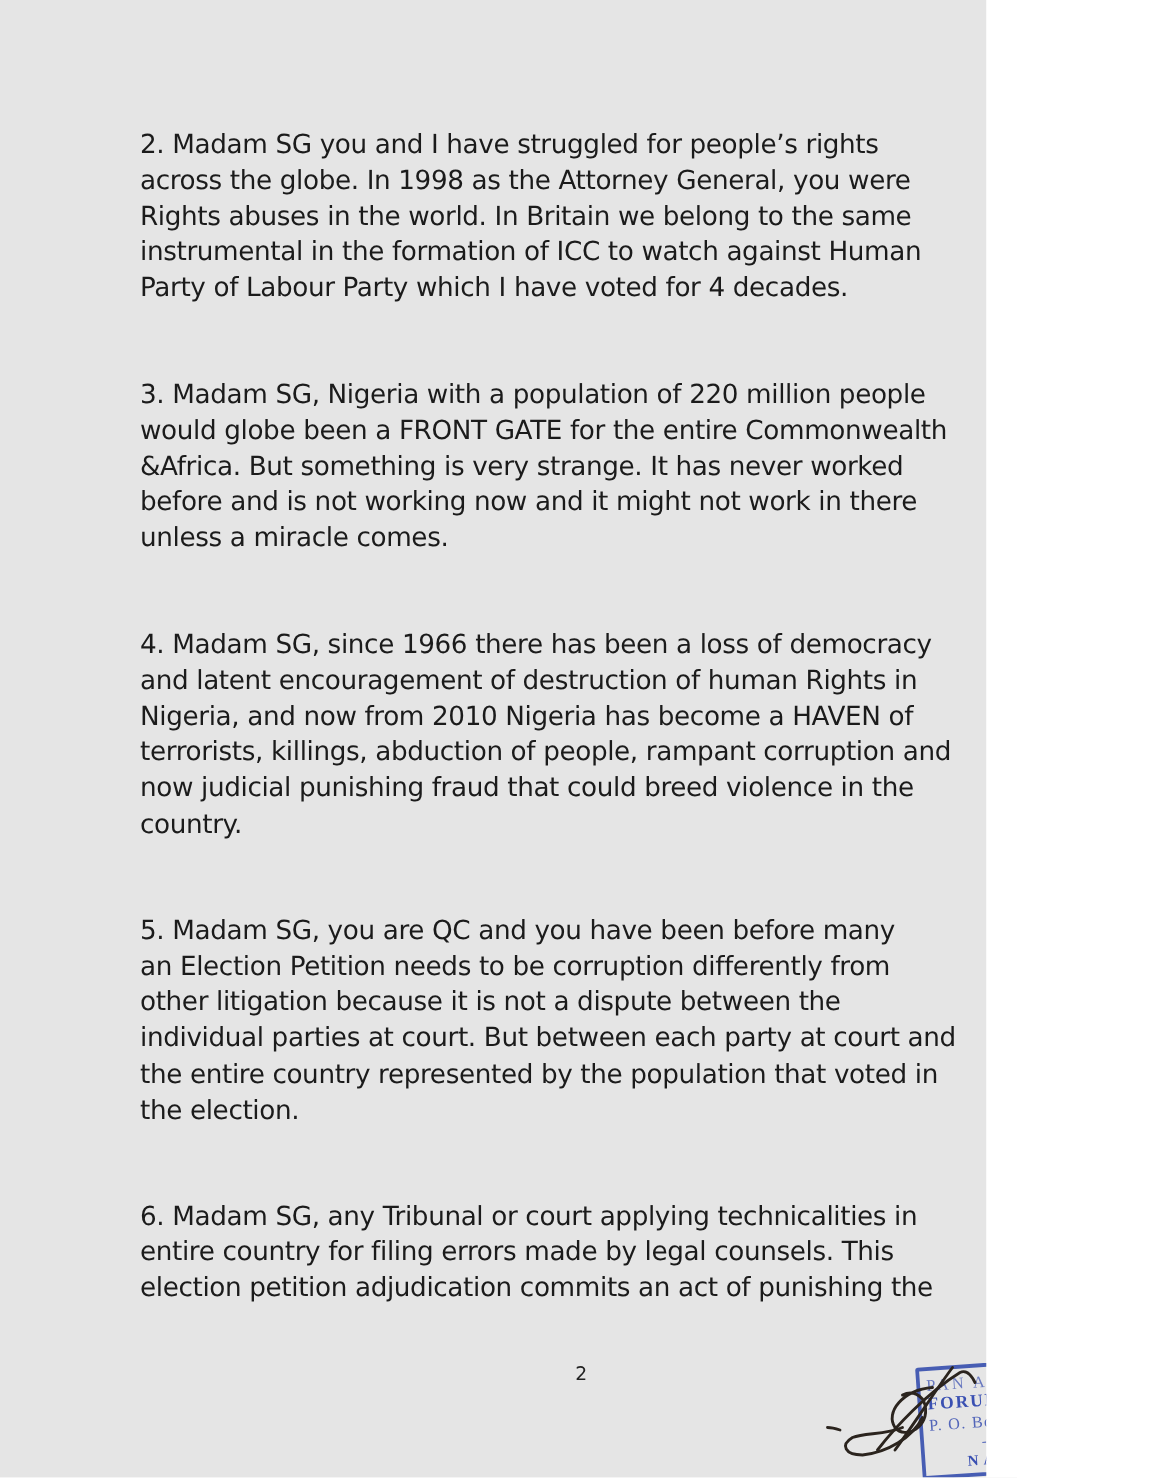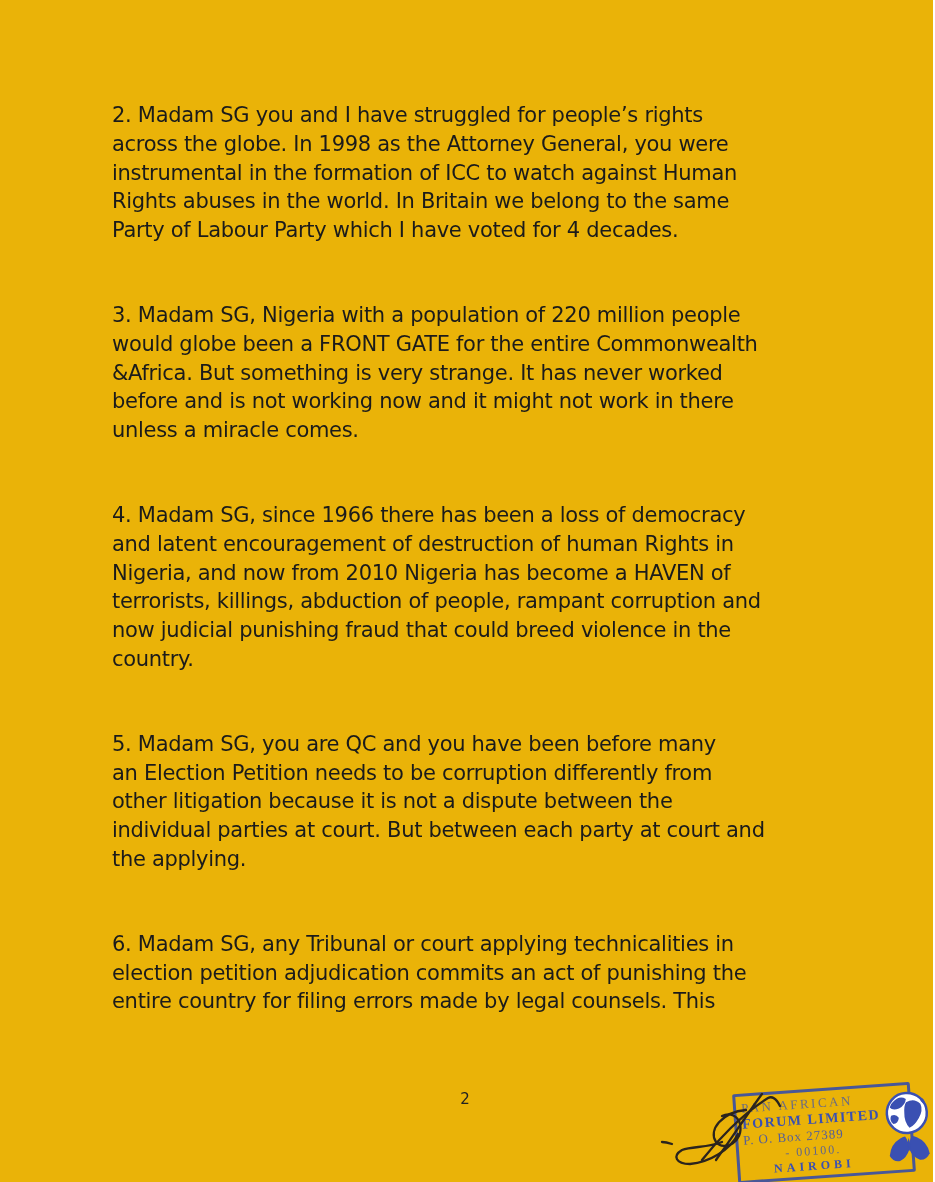--- a/index.html
+++ b/index.html
@@ -1,20 +1,20 @@
 <!DOCTYPE html>
 <html><head>
 <meta charset="utf-8">
 <style>
   html, body { margin: 0; padding: 0; background: #ffffff; }
   .page {
     position: relative;
-    width: 933px;
+    width: 789px;
     height: 1182px;
-    background: #eab308;
+    background: #e5e5e5;
     overflow: hidden;
     font-family: "DejaVu Sans", "Liberation Sans", sans-serif;
   }
   .text-block {
     position: absolute;
     left: 112px;
     top: 101px;
     width: 740px;
   }
   .para {
@@ -85,22 +85,22 @@
 </style>
 </head>
 <body>
 
 <div class="page">
 
   <div class="text-block">
     <div class="para">
         <div class="line">2. Madam SG you and I have struggled for people’s rights</div>
         <div class="line">across the globe. In 1998 as the Attorney General, you were</div>
+        <div class="line">Rights abuses in the world. In Britain we belong to the same</div>
         <div class="line">instrumental in the formation of ICC to watch against Human</div>
-        <div class="line">Rights abuses in the world. In Britain we belong to the same</div>
         <div class="line">Party of Labour Party which I have voted for 4 decades.</div>
       </div>
     <div class="para">
         <div class="line">3. Madam SG, Nigeria with a population of 220 million people</div>
         <div class="line">would globe been a FRONT GATE for the entire Commonwealth</div>
         <div class="line">&amp;Africa. But something is very strange. It has never worked</div>
         <div class="line">before and is not working now and it might not work in there</div>
         <div class="line">unless a miracle comes.</div>
       </div>
     <div class="para">
@@ -109,26 +109,27 @@
         <div class="line">Nigeria, and now from 2010 Nigeria has become a HAVEN of</div>
         <div class="line">terrorists, killings, abduction of people, rampant corruption and</div>
         <div class="line">now judicial punishing fraud that could breed violence in the</div>
         <div class="line">country.</div>
       </div>
     <div class="para">
         <div class="line">5. Madam SG, you are QC and you have been before many</div>
         <div class="line">an Election Petition needs to be corruption differently from</div>
         <div class="line">other litigation because it is not a dispute between the</div>
         <div class="line">individual parties at court. But between each party at court and</div>
-        <div class="line">the applying.</div>
+        <div class="line">the entire country represented by the population that voted in</div>
+        <div class="line">the election.</div>
       </div>
     <div class="para">
         <div class="line">6. Madam SG, any Tribunal or court applying technicalities in</div>
+        <div class="line">entire country for filing errors made by legal counsels. This</div>
         <div class="line">election petition adjudication commits an act of punishing the</div>
-        <div class="line">entire country for filing errors made by legal counsels. This</div>
       </div>
   </div>
 
   <div class="page-number">2</div>
 
   <div class="stamp-area">
 
     <div class="stamp">
       <div class="stamp-text">
         <div class="st-line st1">PAN AFRICAN</div>

